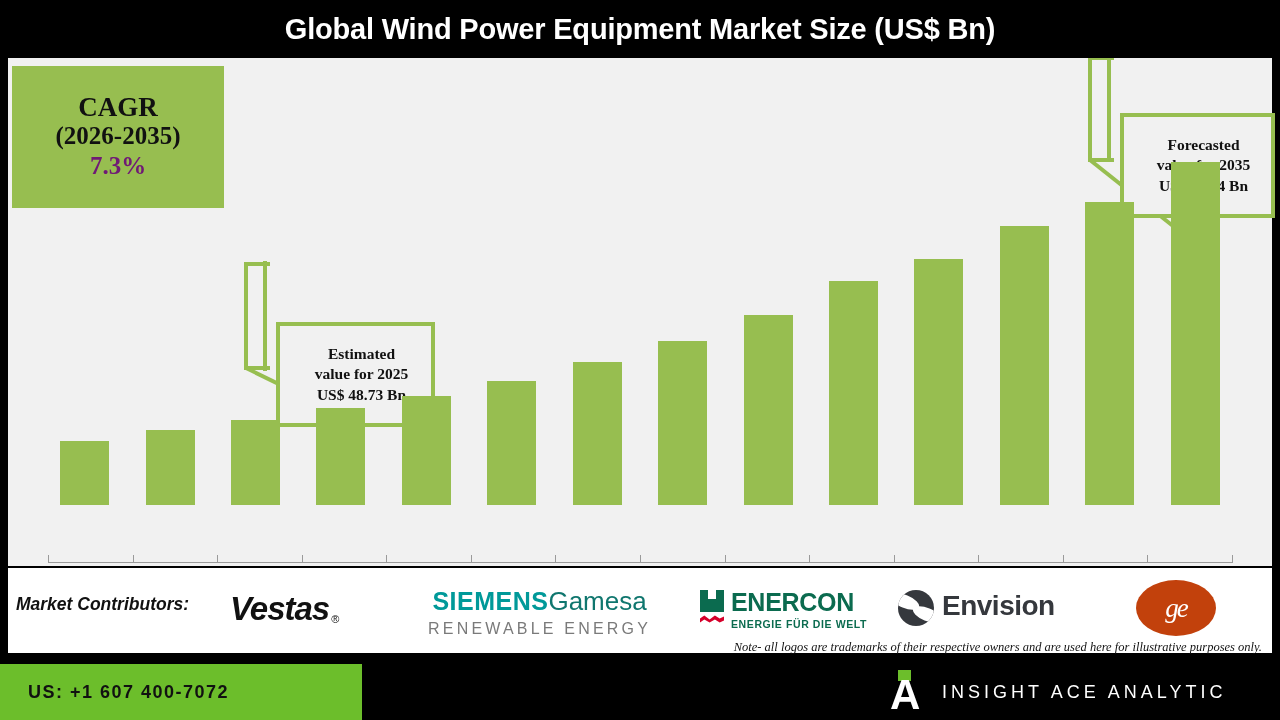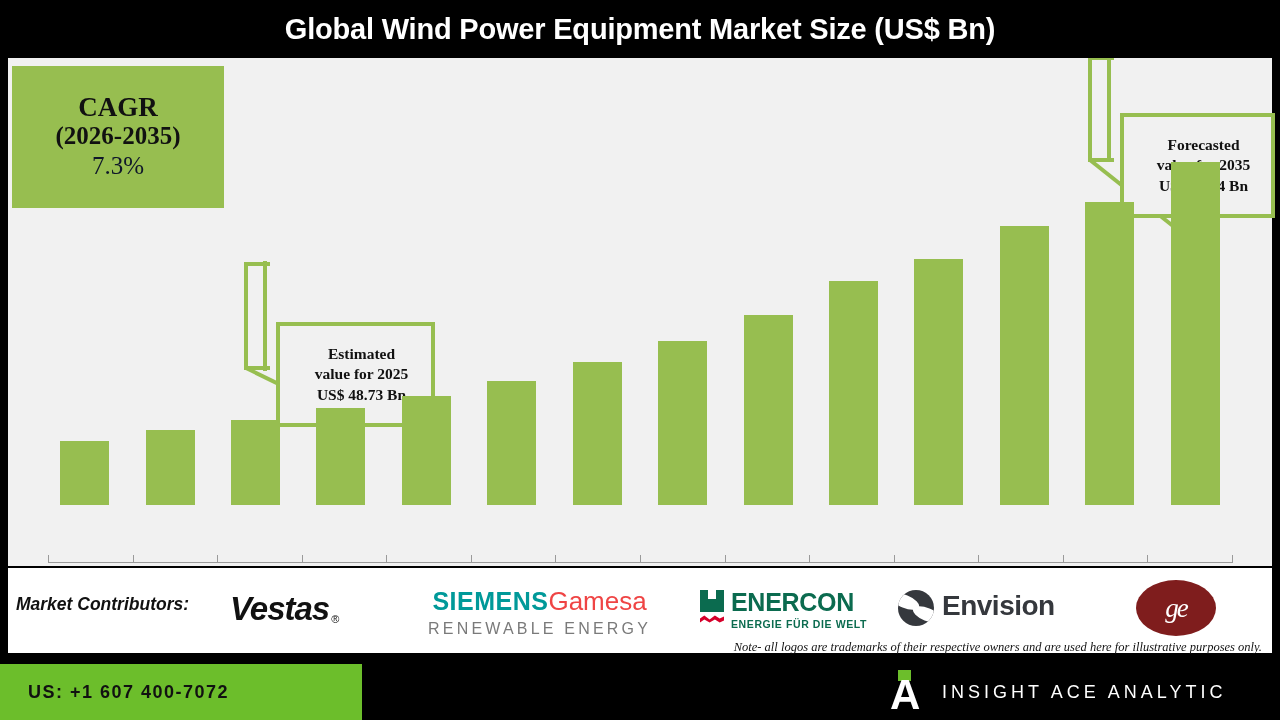--- a/index.html
+++ b/index.html
@@ -29,21 +29,21 @@
 
   
   .cagr-box {
     position: absolute; left: 4px; top: 8px; width: 212px; height: 142px;
     background: #97be50; display: flex; flex-direction: column;
     align-items: center; justify-content: center;
     font-family: "Liberation Serif", serif;
   }
   .cagr-box .l1 { color: #111; font-size: 27px; font-weight: bold; line-height: 1.12; }
   .cagr-box .l2 { color: #111; font-size: 25px; font-weight: bold; line-height: 1.12; }
-  .cagr-box .l3 { color: #0f172a; font-size: 25px; font-weight: normal; line-height: 1.3; }
+  .cagr-box .l3 { color: #701a75; font-size: 25px; font-weight: bold; line-height: 1.3; }
 
   
   .callout {
     position: absolute; background: #f1f1f1;
     border: 4px solid #97be50;
     display: flex; flex-direction: column; align-items: center; justify-content: center;
     font-family: "Liberation Serif", serif; color: #111;
     font-weight: bold; font-size: 15.5px; line-height: 1.33; text-align: center; padding-left: 12px;
   }
   .callout span { display: block; white-space: nowrap; }
@@ -103,21 +103,21 @@
 
   
   .logo-sg { left: 420px; top: 18px; flex-direction: column; align-items: center; }
   .logo-sg .row1 { display: flex; align-items: baseline; }
   .logo-sg .siemens {
     font-family: "Liberation Sans", sans-serif; font-size: 25px; font-weight: bold;
     color: #009999; letter-spacing: 0.5px;
   }
   .logo-sg .gamesa {
     font-family: "Liberation Sans", sans-serif; font-size: 26px; font-weight: normal;
-    color: #ef4444; 
+    color: #0f766e; 
   }
   .logo-sg .row2 {
     font-family: "Liberation Sans", sans-serif; font-size: 16px; color: #7a7a7a;
     letter-spacing: 3.2px; margin-top: 3px;
   }
 
   
   .logo-enercon { left: 692px; top: 22px; align-items: flex-start; }
   .enercon-mark { width: 26px; margin-right: 5px; }
   .enercon-mark .sq {
@@ -154,21 +154,21 @@
   .envision-mark::before { width: 30px; height: 13px; left: -8px; top: 5px; transform: rotate(22deg); }
   .envision-mark::after  { width: 30px; height: 13px; right: -8px; bottom: 5px; transform: rotate(22deg); }
   .logo-envision .name {
     font-family: "Liberation Sans", sans-serif; font-size: 28px; font-weight: bold;
     color: #35383d; letter-spacing: -0.5px;
   }
 
   
   .logo-ge { left: 1128px; top: 12px; }
   .ge-mark {
-    width: 80px; height: 56px; border-radius: 50%; background: #7f1d1d;
+    width: 80px; height: 56px; border-radius: 50%; background: #c2410c;
     display: flex; align-items: center; justify-content: center;
   }
   .ge-mark .ge-text {
     font-family: "Liberation Serif", serif; font-size: 27px; font-style: italic;
     color: #ffffff; font-weight: normal; letter-spacing: -2px;
   }
 
   .note {
     position: absolute; right: 10px; top: 72px;
     font-family: "Liberation Serif", serif; font-style: italic;

